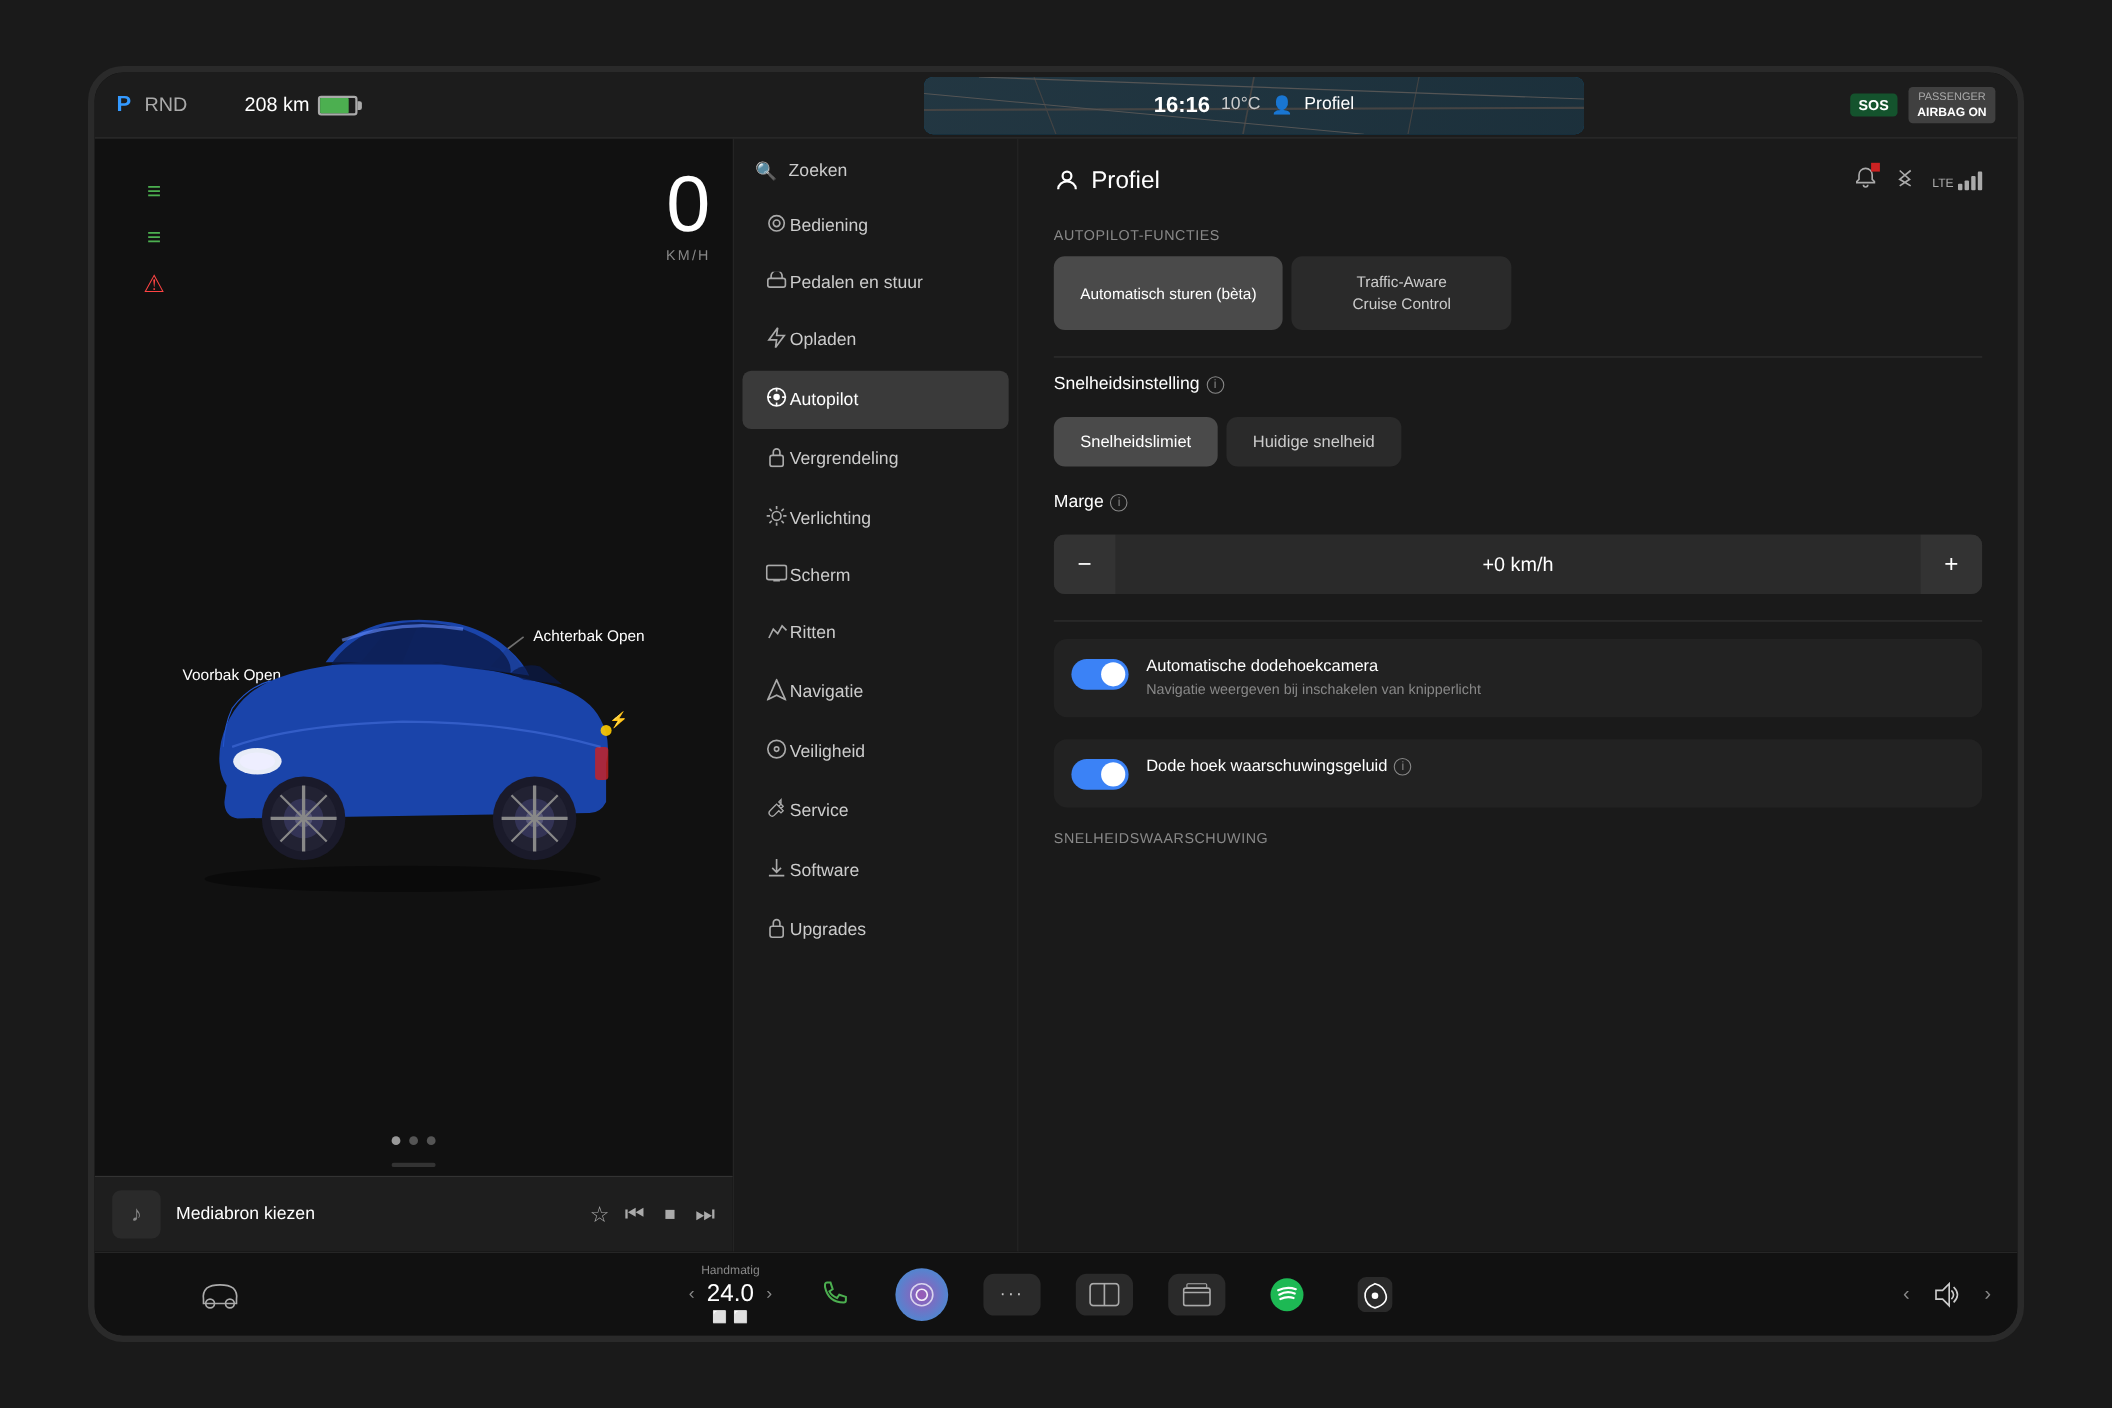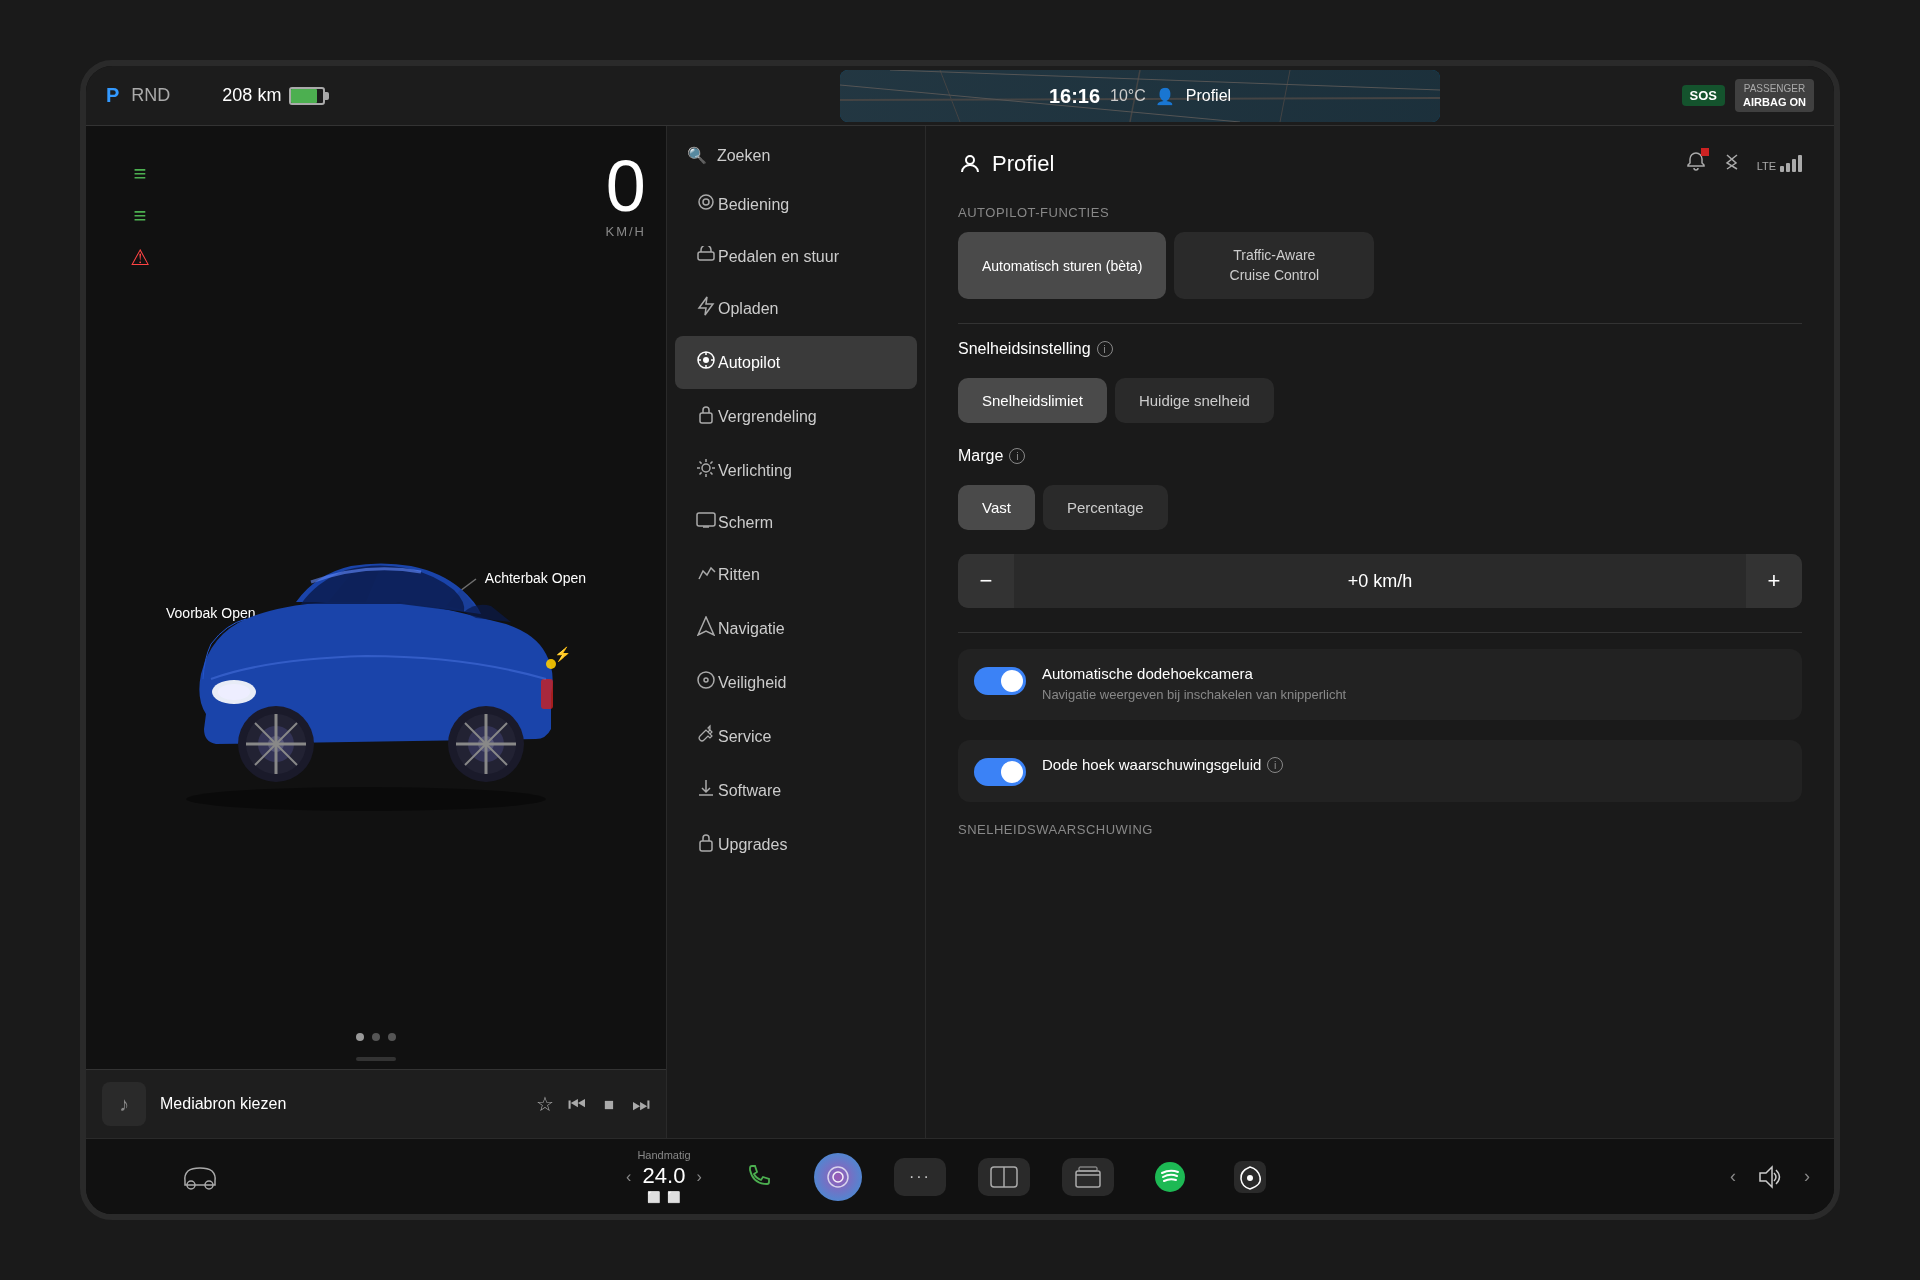--- a/index.html
+++ b/index.html
@@ -747,24 +747,20 @@
         <button class="btn-option active">Snelheidslimiet</button>
         <button class="btn-option">Huidige snelheid</button>
       </div>
 
       <div class="setting-row">
         <span class="setting-label">
           <span>Marge</span>
           <span class="info-circle">i</span>
         </span>
       </div>
-      <div class="button-group">
-        <button class="btn-option active">Vast</button>
-        <button class="btn-option">Percentage</button>
-      </div>
 
       <div class="speed-stepper">
         <div class="stepper-btn">−</div>
         <div class="stepper-value">+0 km/h</div>
         <div class="stepper-btn">+</div>
       </div>
 
       <div class="divider"></div>
 
       <div class="toggle-row">

